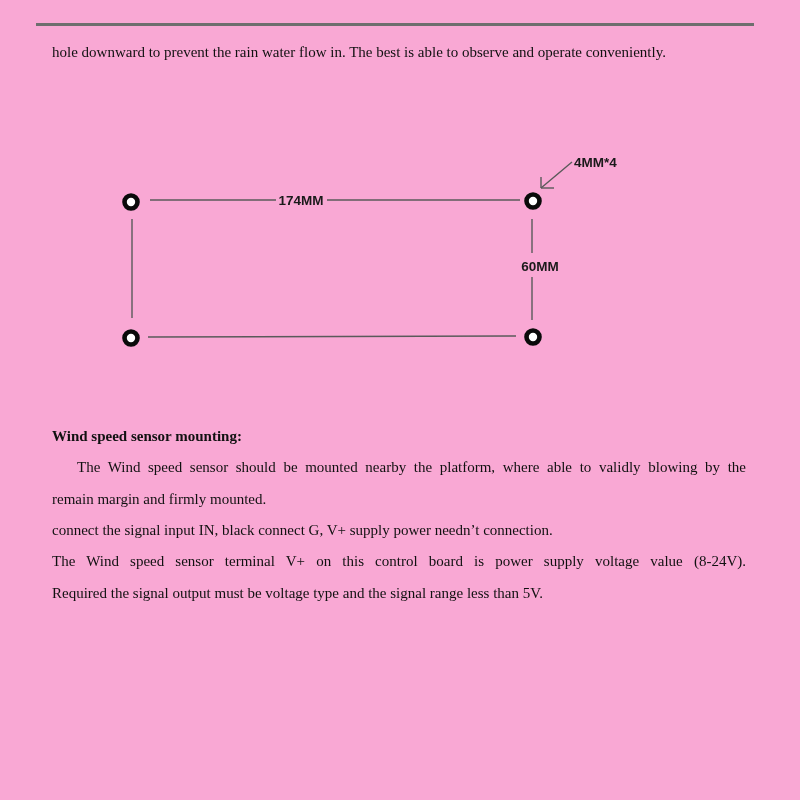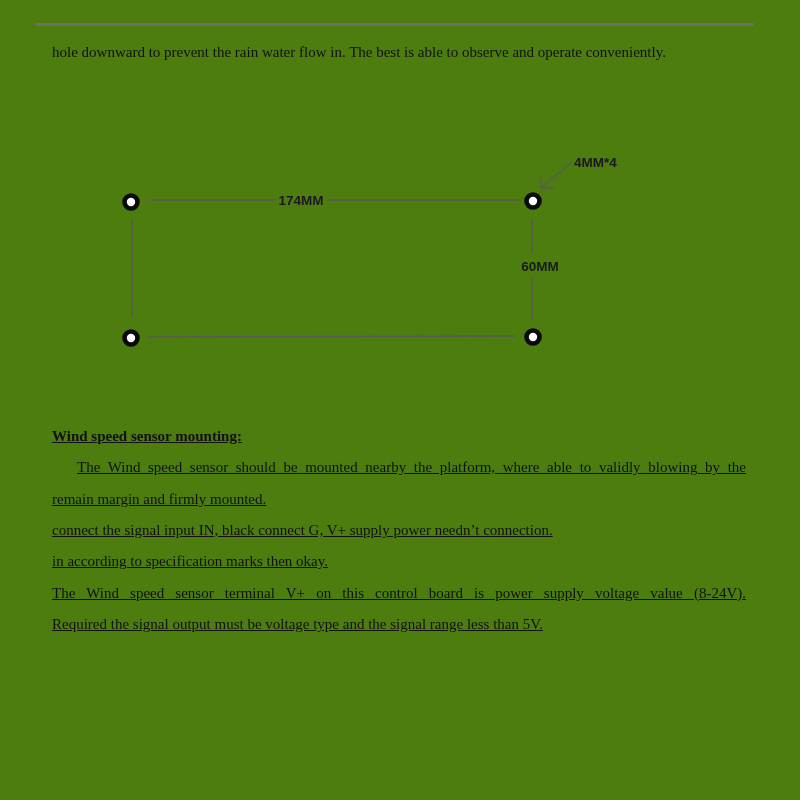--- a/index.html
+++ b/index.html
@@ -1,21 +1,21 @@
 <!DOCTYPE html>
 <html><head>
 <meta charset="utf-8">
 <style>
   * { margin: 0; padding: 0; box-sizing: border-box; }
   html, body { background: #ffffff; }
   .page {
     position: relative;
     width: 800px;
     height: 800px;
-    background: #4d7c0f;
+    background: #f9a8d4;
     font-family: "Liberation Serif", serif;
     color: #111111;
     overflow: hidden;
   }
   .top-rule {
     position: absolute;
     left: 36px; top: 23px;
     width: 718px; height: 3px;
     background: #6e6e6e;
   }
@@ -49,21 +49,20 @@
   .body-text {
     position: absolute;
     left: 52px; top: 421px;
     width: 694px;
     font-size: 15px;
   }
   .ln {
     height: 31.35px;
     line-height: 31.35px;
     white-space: nowrap;
-    text-decoration: underline;
   }
   .ln.bold { font-weight: bold; }
   .ln.indent { padding-left: 25px; }
   .ln.just {
     white-space: normal;
     text-align: justify;
     text-align-last: justify;
     overflow: hidden;
   }
 </style>
@@ -102,18 +101,17 @@
     <circle class="hole-ring" cx="453" cy="61" r="6.5"></circle>
     <circle class="hole-ring" cx="51" cy="198" r="6.5"></circle>
     <circle class="hole-ring" cx="453" cy="197" r="6.5"></circle>
   </svg>
 
   <div class="body-text">
     <div class="ln bold">Wind speed sensor mounting:</div>
     <div class="ln indent just">The Wind speed sensor should be mounted nearby the platform, where able to validly blowing by the</div>
     <div class="ln">remain margin and firmly mounted.</div>
     <div class="ln">connect the signal input IN, black connect G, V+ supply power needn’t connection.</div>
-    <div class="ln">in according to specification marks then okay.</div>
     <div class="ln just">The Wind speed sensor terminal V+ on this control board is power supply voltage value (8-24V).</div>
     <div class="ln">Required the signal output must be voltage type and the signal range less than 5V.</div>
   </div>
 
 </div>
 
 </body></html>

